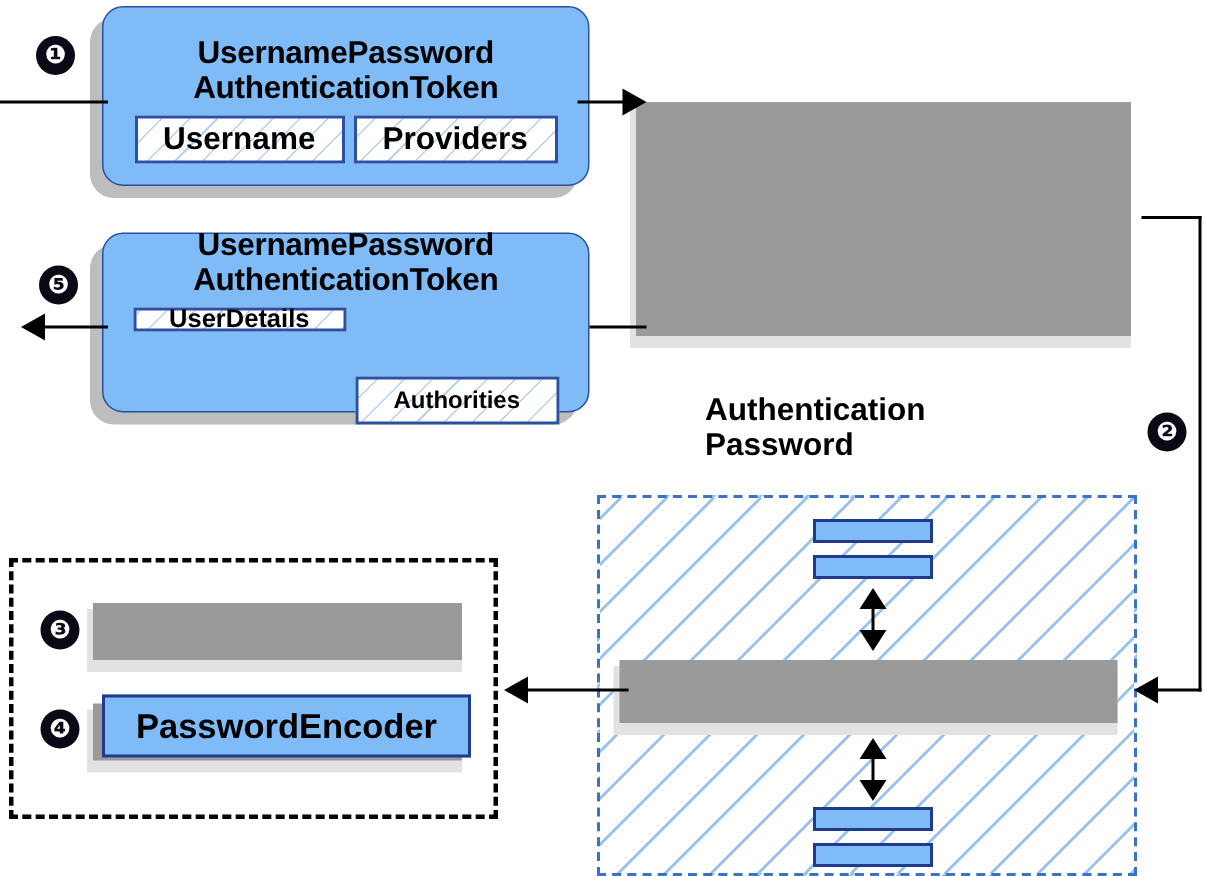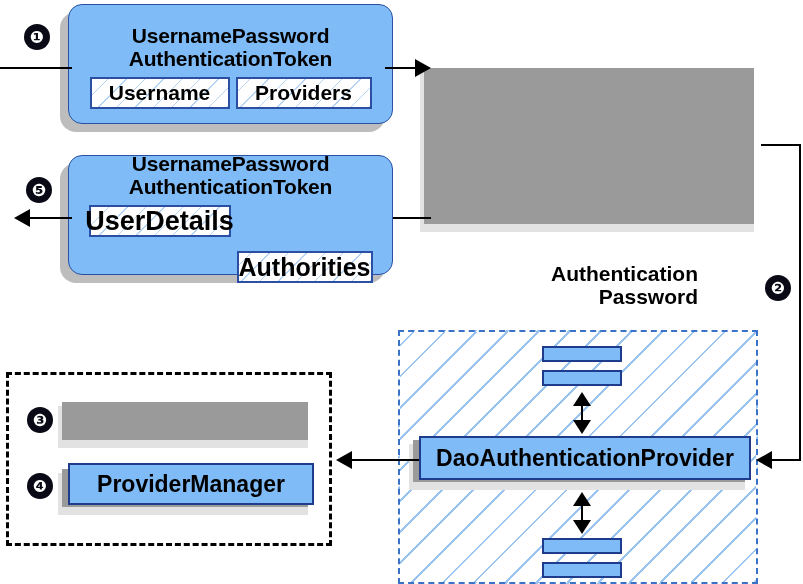--- a/index.html
+++ b/index.html
@@ -148,21 +148,21 @@
   .arrow-down {
     border-left: 9px solid transparent;
     border-right: 9px solid transparent;
     border-top: 14px solid #000000;
   }
 
   .section-title {
     font-size: 21px;
     font-weight: bold;
     color: #000;
-    text-align: right;
+    text-align: left;
     line-height: 1.08;
     z-index: 6;
   }
   .provider-bar {
     box-sizing: border-box;
     background: #7FBCF7;
     border: 2px solid #1F3C8C;
     z-index: 6;
   }
 </style>
@@ -199,57 +199,56 @@
   <div class="abs line-h" style="left:393px; top:217px; width:38px;"></div>
   <div class="abs line-h" style="left:30px; top:217px; width:42px;"></div>
   <div class="abs arrow arrow-left" style="left:14px; top:209px;"></div>
   <div class="abs badge" style="left:26px; top:177px;">❺</div>
 
   <div class="abs token-shadow" style="left:60px; top:163px; width:325px; height:120px;"></div>
   <div class="abs node token-card" style="left:68px; top:155px; width:325px; height:120px;">
     <div class="token-title">UsernamePassword</div>
     <div class="token-title">AuthenticationToken</div>
     <div class="token-fields">
-      <div class="hatch-box" style="width:142px; height:32px; font-size:27px;">UserDetails</div>
-      <div class="hatch-box" style="width:136px; height:32px; font-size:25px;margin-top:46px;">Authorities</div>
+      <div class="hatch-box" style="width:142px; height:16px; font-size:17px;">UserDetails</div>
+      <div class="hatch-box" style="width:136px; height:32px; font-size:16px;margin-top:46px;">Authorities</div>
     </div>
   </div>
 
   <div class="abs section-title" style="left:470px; top:263px; width:228px;">
     <div>Authentication</div>
     <div>Password</div>
   </div>
 
   <div class="abs dashed-blue" style="left:398px; top:330px; width:360px; height:254px;"></div>
 
   <div class="abs provider-bar" style="left:542px; top:346px; width:80px; height:16px;"></div>
   <div class="abs provider-bar" style="left:542px; top:370px; width:80px; height:16px;"></div>
 
   <div class="abs arrow arrow-up" style="left:573px; top:392px;"></div>
   <div class="abs line-v" style="left:581px; top:398px; height:28px;"></div>
   <div class="abs arrow arrow-down" style="left:573px; top:420px;"></div>
 
   <div class="abs shadow-light" style="left:409px; top:444px; width:336px; height:46px;"></div>
   <div class="abs shadow-dark" style="left:413px; top:440px; width:332px; height:42px;"></div>
-  <div class="abs node" style="left:419px; top:436px; width:332px; height:44px; font-size:23px; border-width:2px;">DaoAuthenticationProvider</div>
 
   <div class="abs arrow arrow-up" style="left:573px; top:492px;"></div>
   <div class="abs line-v" style="left:581px; top:498px; height:28px;"></div>
   <div class="abs arrow arrow-down" style="left:573px; top:520px;"></div>
 
   <div class="abs provider-bar" style="left:542px; top:538px; width:80px; height:16px;"></div>
   <div class="abs provider-bar" style="left:542px; top:562px; width:80px; height:16px;"></div>
 
   <div class="abs line-h" style="left:352px; top:459px; width:67px;"></div>
   <div class="abs arrow arrow-left" style="left:336px; top:451px;"></div>
 
   <div class="abs dashed-black" style="left:6px; top:372px; width:326px; height:174px;"></div>
 
   <div class="abs badge" style="left:27px; top:407px;">❸</div>
   <div class="abs shadow-light" style="left:58px; top:406px; width:250px; height:42px;"></div>
   <div class="abs shadow-dark" style="left:62px; top:402px; width:246px; height:38px;"></div>
 
   <div class="abs badge" style="left:27px; top:473px;">❹</div>
   <div class="abs shadow-light" style="left:58px; top:473px; width:250px; height:42px;"></div>
   <div class="abs shadow-dark" style="left:62px; top:469px; width:246px; height:38px;"></div>
-  <div class="abs node" style="left:68px; top:463px; width:246px; height:42px; font-size:23px; border-width:2px;">ProviderManager</div>
+  <div class="abs node" style="left:68px; top:463px; width:246px; height:42px; font-size:23px; border-width:2px;">PasswordEncoder</div>
 
 </div>
 
 </body></html>

